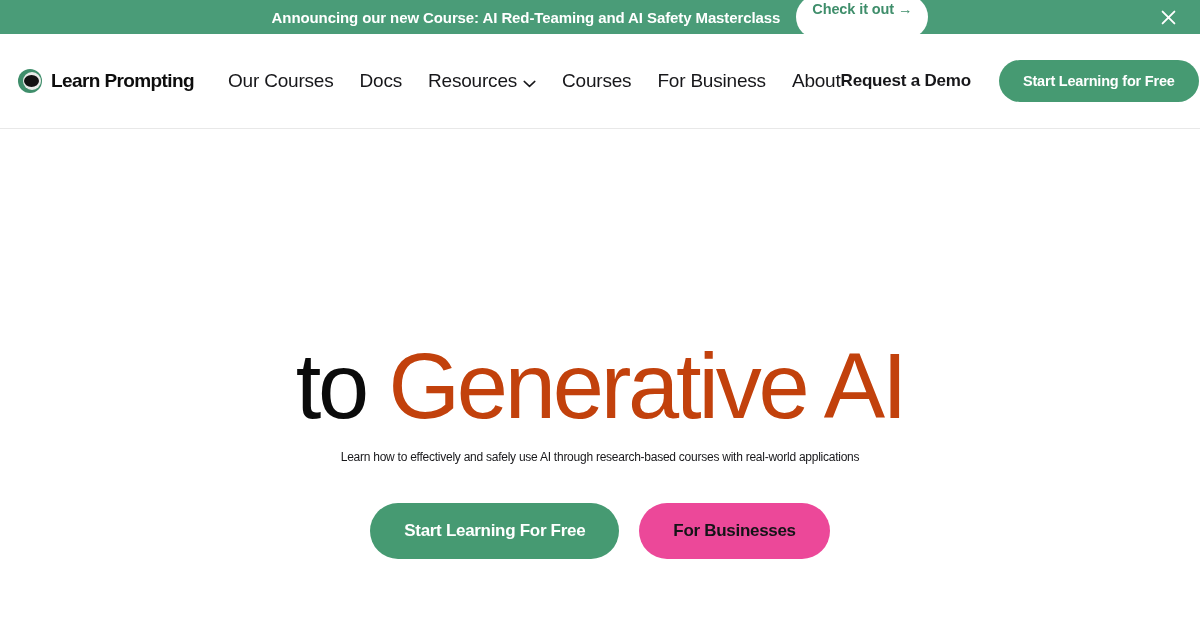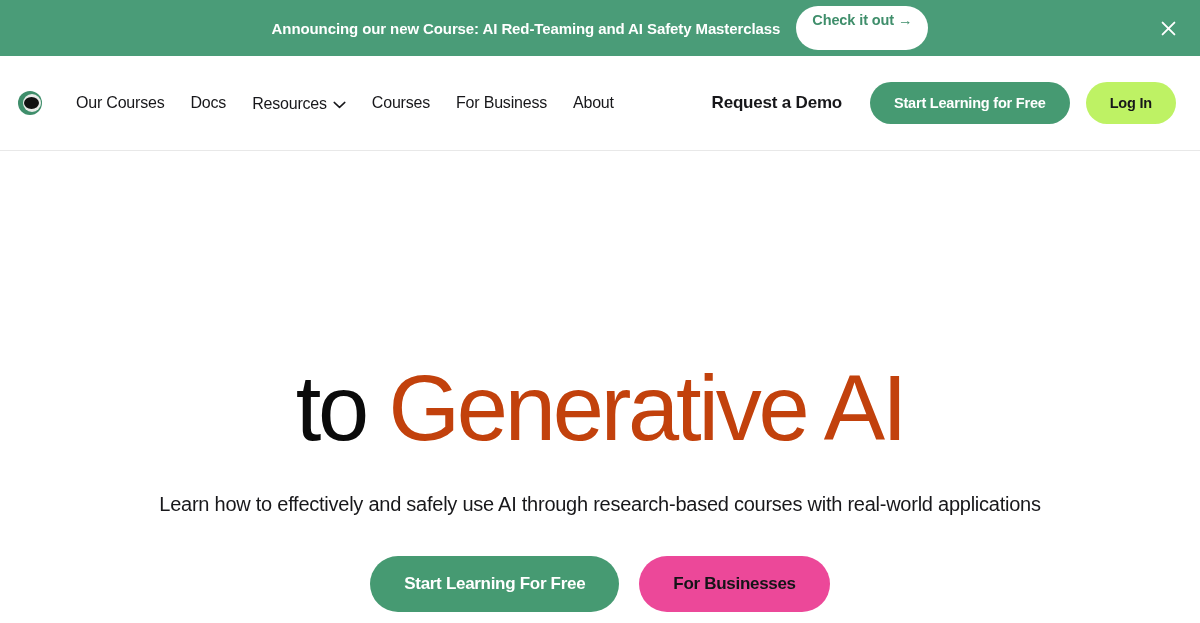--- a/index.html
+++ b/index.html
@@ -14,21 +14,21 @@
   body {
     font-family: "Liberation Sans", sans-serif;
     background: #ffffff;
     color: #111111;
     -webkit-font-smoothing: antialiased;
   }
 
   
   .banner {
     position: relative;
-    height: 56px;
+    height: 34px;
     background: #4a9c78;
     display: flex;
     align-items: center;
     justify-content: center;
     gap: 16px;
   }
   .banner-text {
     color: #ffffff;
     font-size: 15px;
     font-weight: 700;
@@ -116,29 +116,29 @@
     color: #0d0d0d;
     white-space: nowrap;
   }
 
   .nav {
     display: flex;
     align-items: center;
     gap: 26px;
   }
   .nav-link {
-    font-size: 16px;
+    font-size: 19px;
     font-weight: 400;
     color: #17171a;
     text-decoration: none;
     letter-spacing: -0.2px;
     white-space: nowrap;
     cursor: pointer;
     display: inline-flex;
-    align-items: flex-end;
+    align-items: center;
     gap: 6px;
   }
   .chevron { display: block; margin-top: 2px; }
 
   .header-right {
     margin-left: auto;
     display: flex;
     align-items: center;
     gap: 16px;
   }
@@ -186,22 +186,22 @@
   }
   .hero-title {
     font-size: 92px;
     line-height: 0.96;
     font-weight: 400;
     letter-spacing: -3.2px;
     color: #0b0b0b;
   }
   .hero-title .accent { color: #c2410c; }
   .hero-sub {
-    margin-top: 38px;
-    font-size: 20px;
+    margin-top: 18px;
+    font-size: 12px;
     line-height: 1.38;
     font-weight: 400;
     letter-spacing: -0.25px;
     color: #18181b;
   }
   .hero-actions {
     margin-top: 38px;
     display: flex;
     align-items: center;
     justify-content: center;
@@ -248,20 +248,21 @@
         <path d="M2.6 2.6 L14.4 14.4 M14.4 2.6 L2.6 14.4" stroke="#ffffff" stroke-width="1.9" stroke-linecap="round"></path>
       </svg>
     </span>
   </button>
 </div>
 
 <header class="header">
 
   <a class="brand" href="#">
     <span class="brand-mark"></span>
+    <span class="brand-name">Learn Prompting</span>
   </a>
 
   <nav class="nav">
     <a class="nav-link" href="#">
       <span>Our Courses</span>
     </a>
     <a class="nav-link" href="#">
       <span>Docs</span>
     </a>
     <a class="nav-link" href="#">

